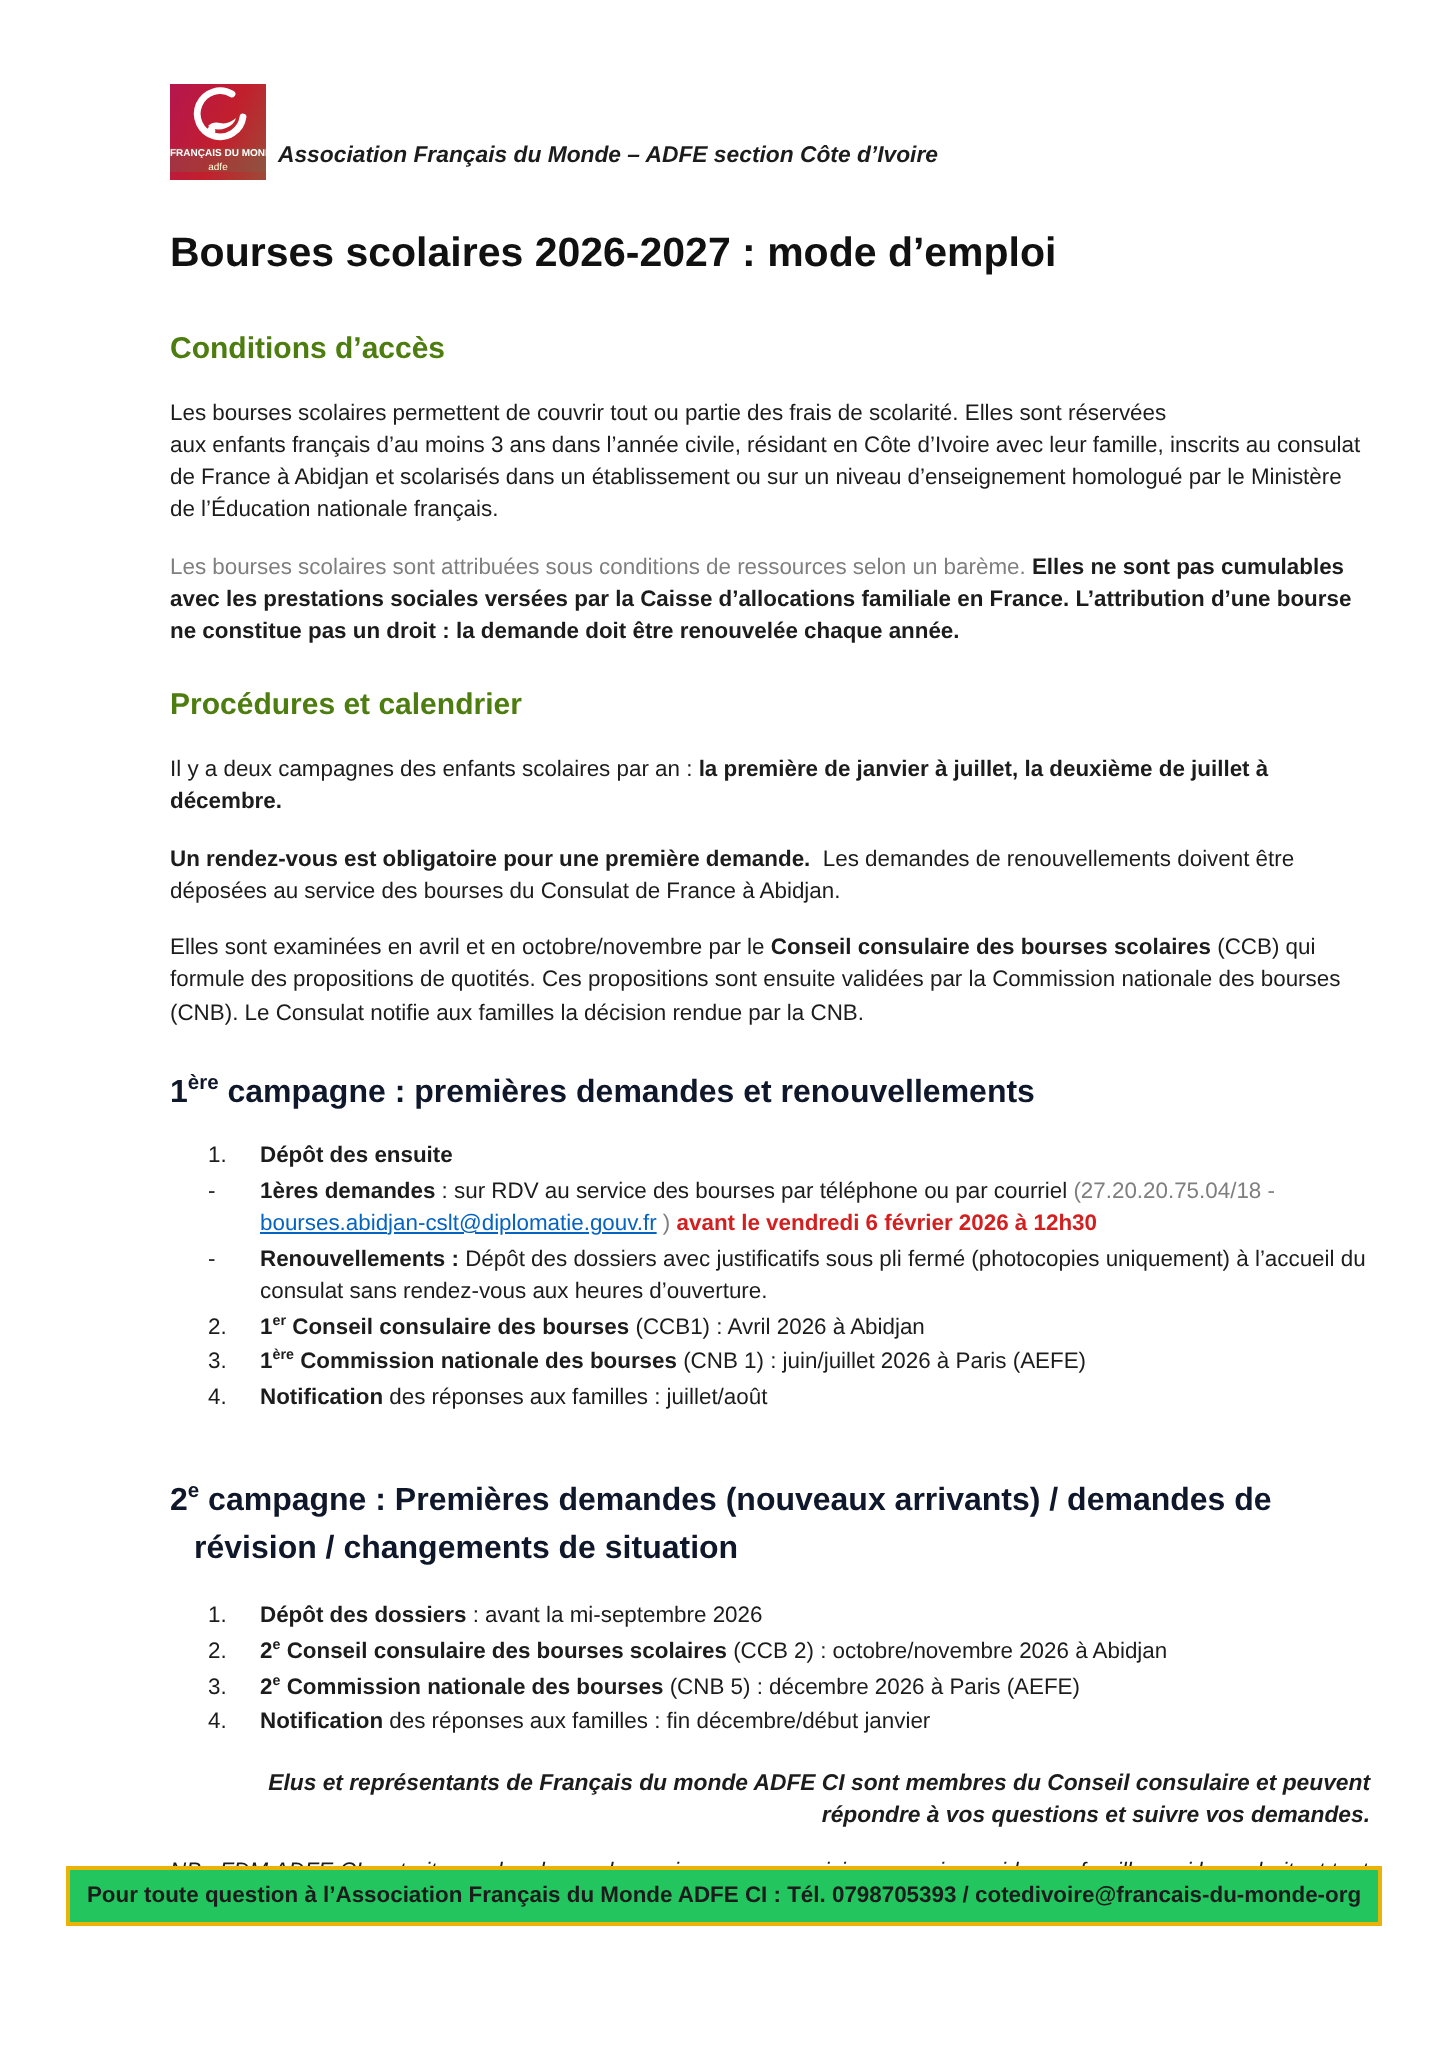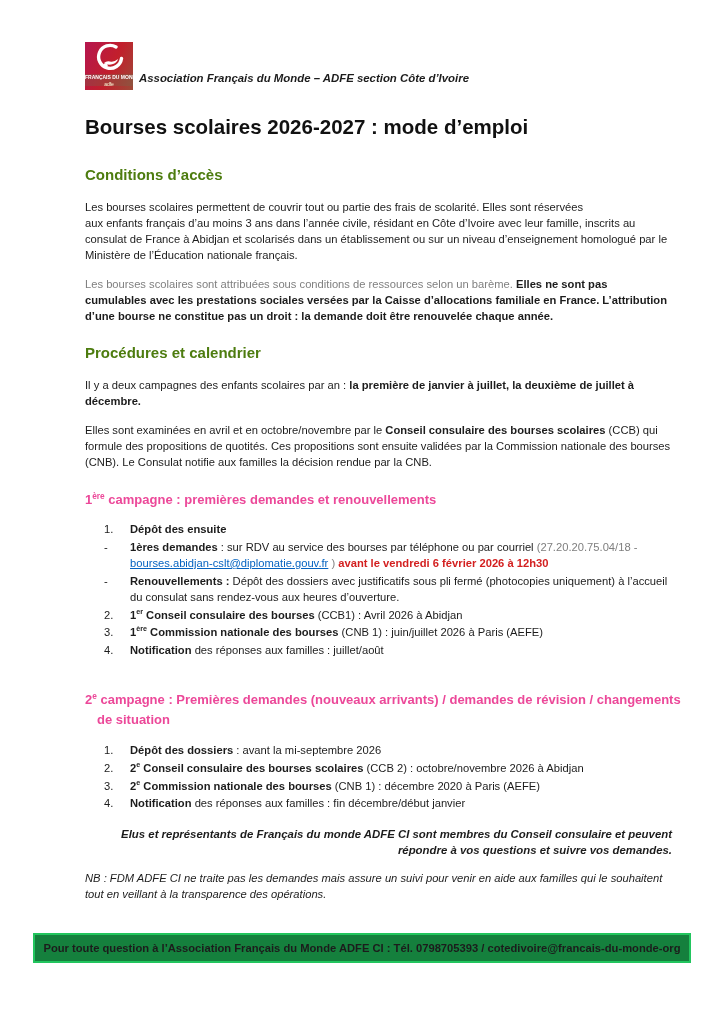--- a/index.html
+++ b/index.html
@@ -2,48 +2,48 @@
 <html><head>
 <meta charset="utf-8">
 <style>
   html,body{margin:0;padding:0;}
   body{
     width:724px;height:1024px;position:relative;overflow:hidden;
     background:#ffffff;color:#1c1c1c;
     font-family:"Liberation Sans",sans-serif;
     font-size:11.2px;line-height:1.45;
   }
-  .content{padding:40px 52px 0 85px;}
+  .content{padding:40px 39px 0 85px;}
   .doc-header{display:flex;align-items:flex-end;gap:6px;height:50px;}
   .logo{width:48px;height:48px;position:relative;flex:0 0 auto;
     background:linear-gradient(115deg,#b5164f 0%,#c21f2c 55%,#9d4a38 100%);}
   .logo svg{position:absolute;top:1px;left:5px;}
   .logo-band{position:absolute;left:0;right:0;bottom:4px;height:12px;
     background:rgba(110,110,80,0.30);}
   .logo-line1{position:absolute;left:0;right:0;bottom:10px;text-align:center;
     color:#fff;font-size:5px;line-height:5px;font-weight:bold;letter-spacing:0;white-space:nowrap;}
   .logo-line2{position:absolute;left:0;right:0;bottom:3px;text-align:center;
     color:#ffd;font-size:5px;line-height:5px;white-space:nowrap;}
   .association{font-weight:bold;font-style:italic;font-size:11.4px;padding-bottom:3px;}
   h1{font-size:20.5px;line-height:1.2;margin:25px 0 0;font-weight:bold;color:#111;}
   h2{font-size:15px;line-height:1.2;margin:26px 0 0;font-weight:bold;color:#4d7c0f;}
   h2.tight{margin-top:20px;}
-  h3{font-size:13px;line-height:1.5;margin:20px 0 0;font-weight:bold;color:#ec4899;}
+  h3{font-size:16px;line-height:1.5;margin:20px 0 0;font-weight:bold;color:#0f172a;}
   h3.hang{margin-top:32px;padding-left:12px;text-indent:-12px;width:600px;}
   p{margin:12px 0 0;}
   p.first{margin-top:15px;}
   .list{margin-top:11px;}
   .list2{margin-top:13px;}
   .li{position:relative;padding-left:45px;margin-top:1.5px;}
   .li-marker{position:absolute;left:19px;top:0;}
   .warning{margin-top:17px;color:#c00000;font-weight:bold;font-style:italic;font-size:11.6px;}
   .elus{margin-top:14px;font-weight:bold;font-style:italic;font-size:11.4px;text-align:right;}
   .nb{margin-top:11px;font-style:italic;}
   .footer-box{position:absolute;left:33px;right:33px;top:933px;
-    border:2px solid #22c55e;background:#15803d;text-align:center;
+    border:2px solid #eab308;background:#22c55e;text-align:center;
     font-weight:bold;font-size:11.2px;padding:5px 4px;}
   
   .r-normal{}
   .r-bold{font-weight:bold;}
   .r-gray{color:#7f7f7f;}
   .r-link{color:#0563c1;text-decoration:underline;cursor:pointer;margin-top:24px;}
   .r-redbold{color:#d31f1f;font-weight:bold;}
   .r-sup{vertical-align:super;font-size:0.64em;line-height:0;}
   .r-boldsup{font-weight:bold;vertical-align:super;font-size:0.64em;line-height:0;}
 </style>
@@ -67,37 +67,38 @@
   </div>
 
   <h1>Bourses scolaires 2026-2027 : mode d’emploi</h1>
 
   <h2>Conditions d’accès</h2>
   <p class="first"><span class="r-normal">Les bourses scolaires permettent de couvrir tout ou partie des frais de scolarité. Elles sont réservées</span><br><span class="r-normal">aux enfants français d’au moins 3 ans dans l’année civile, résidant en Côte d’Ivoire avec leur famille, inscrits au consulat de France à Abidjan et scolarisés dans un établissement ou sur un niveau d’enseignement homologué par le Ministère de l’Éducation nationale français.</span></p>
   <p><span class="r-gray">Les bourses scolaires sont attribuées sous conditions de ressources selon un barème. </span><span class="r-bold">Elles ne sont pas cumulables avec les prestations sociales versées par la Caisse d’allocations familiale en France. L’attribution d’une bourse ne constitue pas un droit : la demande doit être renouvelée chaque année.</span></p>
 
   <h2 class="tight">Procédures et calendrier</h2>
   <p class="first"><span class="r-normal">Il y a deux campagnes des enfants scolaires par an : </span><span class="r-bold">la première de janvier à juillet, la deuxième de juillet à décembre.</span></p>
+  <p><span class="r-bold">Un rendez-vous est obligatoire pour une première demande.</span><span class="r-normal">&nbsp; Les demandes de renouvellements doivent être déposées au service des bourses du Consulat de France à Abidjan.</span></p>
   <p><span class="r-normal">Elles sont examinées en avril et en octobre/novembre par le </span><span class="r-bold">Conseil consulaire des bourses scolaires</span><span class="r-normal"> (CCB) qui formule des propositions de quotités. Ces propositions sont ensuite validées par la Commission nationale des bourses (CNB). Le Consulat notifie aux familles la décision rendue par la CNB.</span></p>
 
   <h3><span class="r-normal">1</span><span class="r-sup">ère</span><span class="r-normal"> campagne : premières demandes et renouvellements</span></h3>
   <div class="list">
       <div class="li"><span class="li-marker">1.</span><span class="li-body"><span class="r-bold">Dépôt des ensuite</span></span></div>
       <div class="li"><span class="li-marker">-</span><span class="li-body"><span class="r-bold">1ères demandes</span><span class="r-normal"> : sur RDV au service des bourses par téléphone ou par courriel </span><span class="r-gray">(27.20.20.75.04/18 - </span><span class="r-link">bourses.abidjan-cslt@diplomatie.gouv.fr</span><span class="r-gray"> ) </span><span class="r-redbold">avant le vendredi 6 février 2026 à 12h30</span></span></div>
       <div class="li"><span class="li-marker">-</span><span class="li-body"><span class="r-bold">Renouvellements :</span><span class="r-normal"> Dépôt des dossiers avec justificatifs sous pli fermé (photocopies uniquement) à l’accueil du consulat sans rendez-vous aux heures d’ouverture.</span></span></div>
       <div class="li"><span class="li-marker">2.</span><span class="li-body"><span class="r-bold">1</span><span class="r-boldsup">er</span><span class="r-bold"> Conseil consulaire des bourses </span><span class="r-normal">(CCB1) : Avril 2026 à Abidjan</span></span></div>
       <div class="li"><span class="li-marker">3.</span><span class="li-body"><span class="r-bold">1</span><span class="r-boldsup">ère</span><span class="r-bold"> Commission nationale des bourses </span><span class="r-normal">(CNB 1) : juin/juillet 2026 à Paris (AEFE)</span></span></div>
       <div class="li"><span class="li-marker">4.</span><span class="li-body"><span class="r-bold">Notification</span><span class="r-normal"> des réponses aux familles : juillet/août</span></span></div>
     </div>
 
   <h3 class="hang"><span class="r-normal">2</span><span class="r-sup">e</span><span class="r-normal"> campagne : Premières demandes (nouveaux arrivants) / demandes de révision / changements de situation</span></h3>
   <div class="list list2">
       <div class="li"><span class="li-marker">1.</span><span class="li-body"><span class="r-bold">Dépôt des dossiers</span><span class="r-normal"> : avant la mi-septembre 2026</span></span></div>
       <div class="li"><span class="li-marker">2.</span><span class="li-body"><span class="r-bold">2</span><span class="r-boldsup">e</span><span class="r-bold"> Conseil consulaire des bourses scolaires </span><span class="r-normal">(CCB 2) : octobre/novembre 2026 à Abidjan</span></span></div>
-      <div class="li"><span class="li-marker">3.</span><span class="li-body"><span class="r-bold">2</span><span class="r-boldsup">e</span><span class="r-bold"> Commission nationale des bourses </span><span class="r-normal">(CNB 1) : décembre 2020 à Paris (AEFE)</span></span></div>
+      <div class="li"><span class="li-marker">3.</span><span class="li-body"><span class="r-bold">2</span><span class="r-boldsup">e</span><span class="r-bold"> Commission nationale des bourses </span><span class="r-normal">(CNB 5) : décembre 2026 à Paris (AEFE)</span></span></div>
       <div class="li"><span class="li-marker">4.</span><span class="li-body"><span class="r-bold">Notification</span><span class="r-normal"> des réponses aux familles : fin décembre/début janvier</span></span></div>
     </div>
 
   <p class="elus">Elus et représentants de Français du monde ADFE CI sont membres du Conseil consulaire et peuvent répondre à vos questions et suivre vos demandes.</p>
   <p class="nb">NB : FDM ADFE CI ne traite pas les demandes mais assure un suivi pour venir en aide aux familles qui le souhaitent tout en veillant à la transparence des opérations.</p>
 
 </div>
 
 <div class="footer-box">
   <span>Pour toute question à l’Association Français du Monde ADFE CI : Tél. 0798705393 / cotedivoire@francais-du-monde-org</span>

